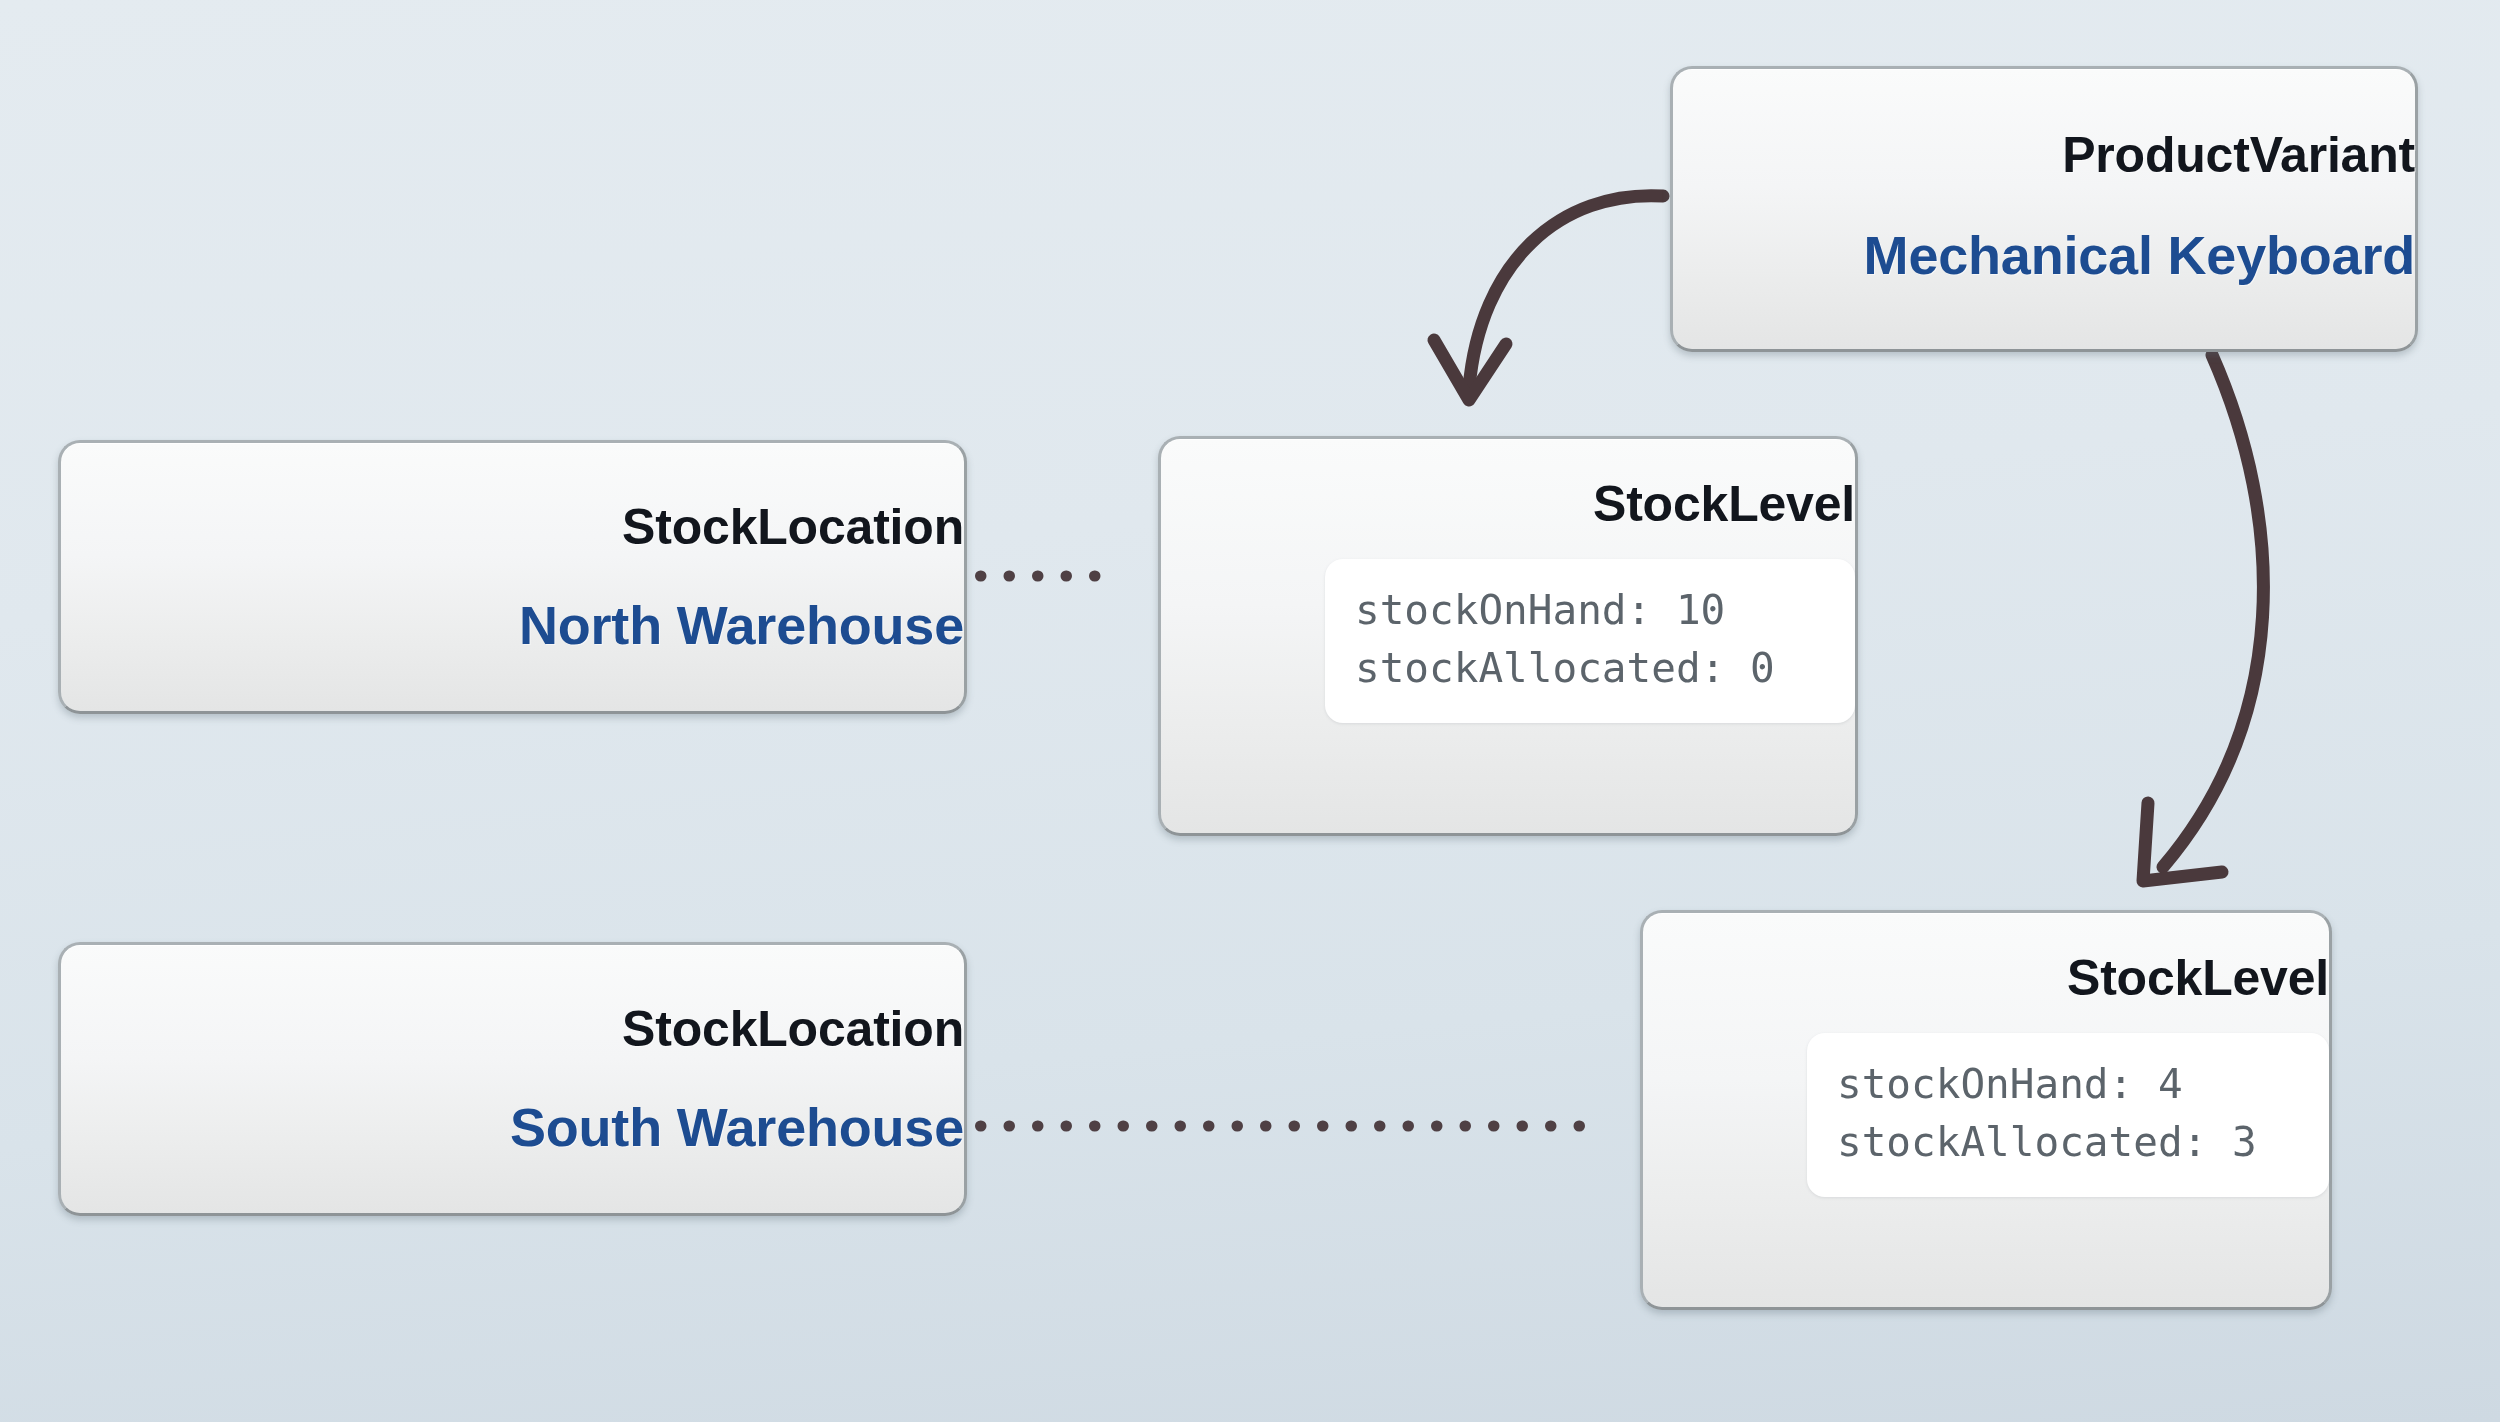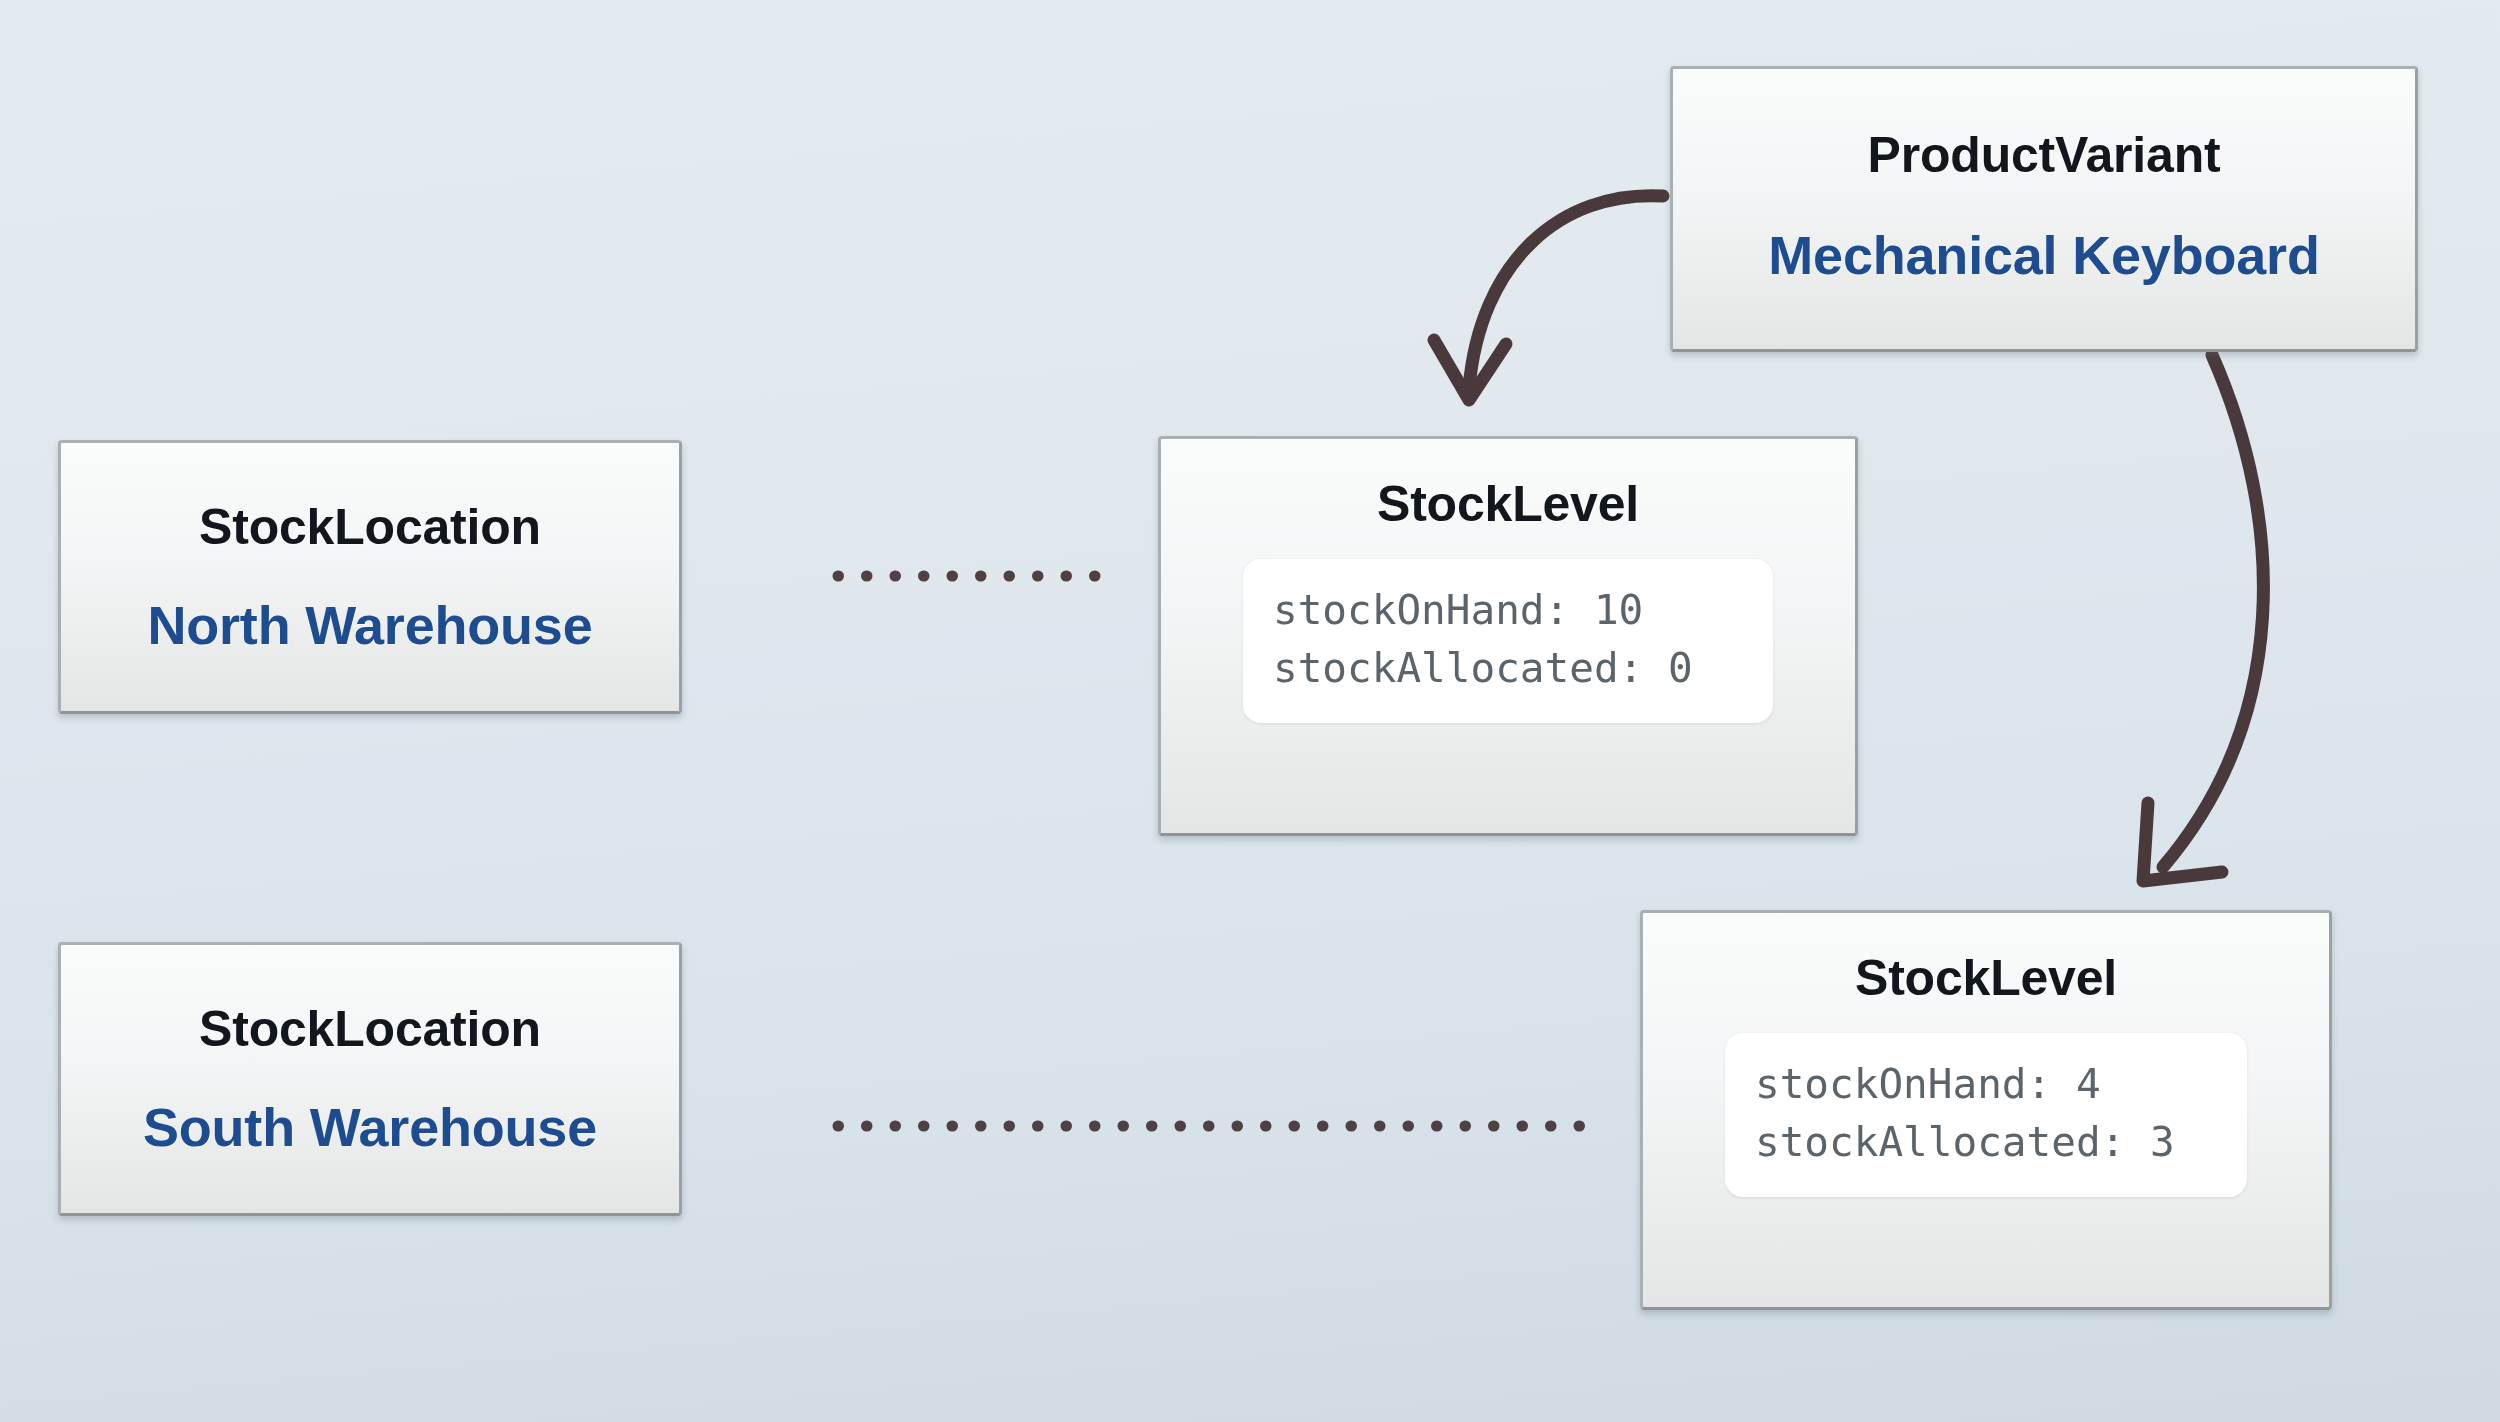--- a/index.html
+++ b/index.html
@@ -17,30 +17,30 @@
   #canvas {
     position: relative;
     width: 2500px;
     height: 1422px;
   }
 
   
   .node {
     position: absolute;
     box-sizing: border-box;
-    border-radius: 4px;
+    border-radius: 22px;
     background: linear-gradient(180deg, #fafbfb 0%, #f4f5f6 42%, #eceded 72%, #e4e5e5 100%);
     border: 3px solid #a9b0b4;
     border-bottom-color: #8e9497;
     border-right-color: #9aa1a4;
     box-shadow: 0 4px 7px rgba(90, 105, 115, 0.30),
                 0 1px 0 rgba(255,255,255,0.85) inset;
     display: flex;
     flex-direction: column;
-    align-items: center;
+    align-items: flex-end;
     justify-content: center;
   }
 
   .node-type {
     font-size: 50px;
     font-weight: bold;
     color: #12161d;
     letter-spacing: -0.2px;
     text-shadow: 1px 1px 0 rgba(255,255,255,0.6);
     white-space: nowrap;
@@ -60,21 +60,21 @@
     top: 66px;
     width: 748px;
     height: 286px;
     padding-bottom: 6px;
   }
   #node-product-variant .node-type { margin-bottom: 40px; }
 
   
   .node-location {
     left: 58px;
-    width: 624px;
+    width: 909px;
     height: 274px;
   }
   #node-location-north { top: 440px; }
   #node-location-south { top: 942px; }
   .node-location .node-type { margin-bottom: 38px; }
 
   
   .node-level {
     justify-content: flex-start;
     padding-top: 36px;

